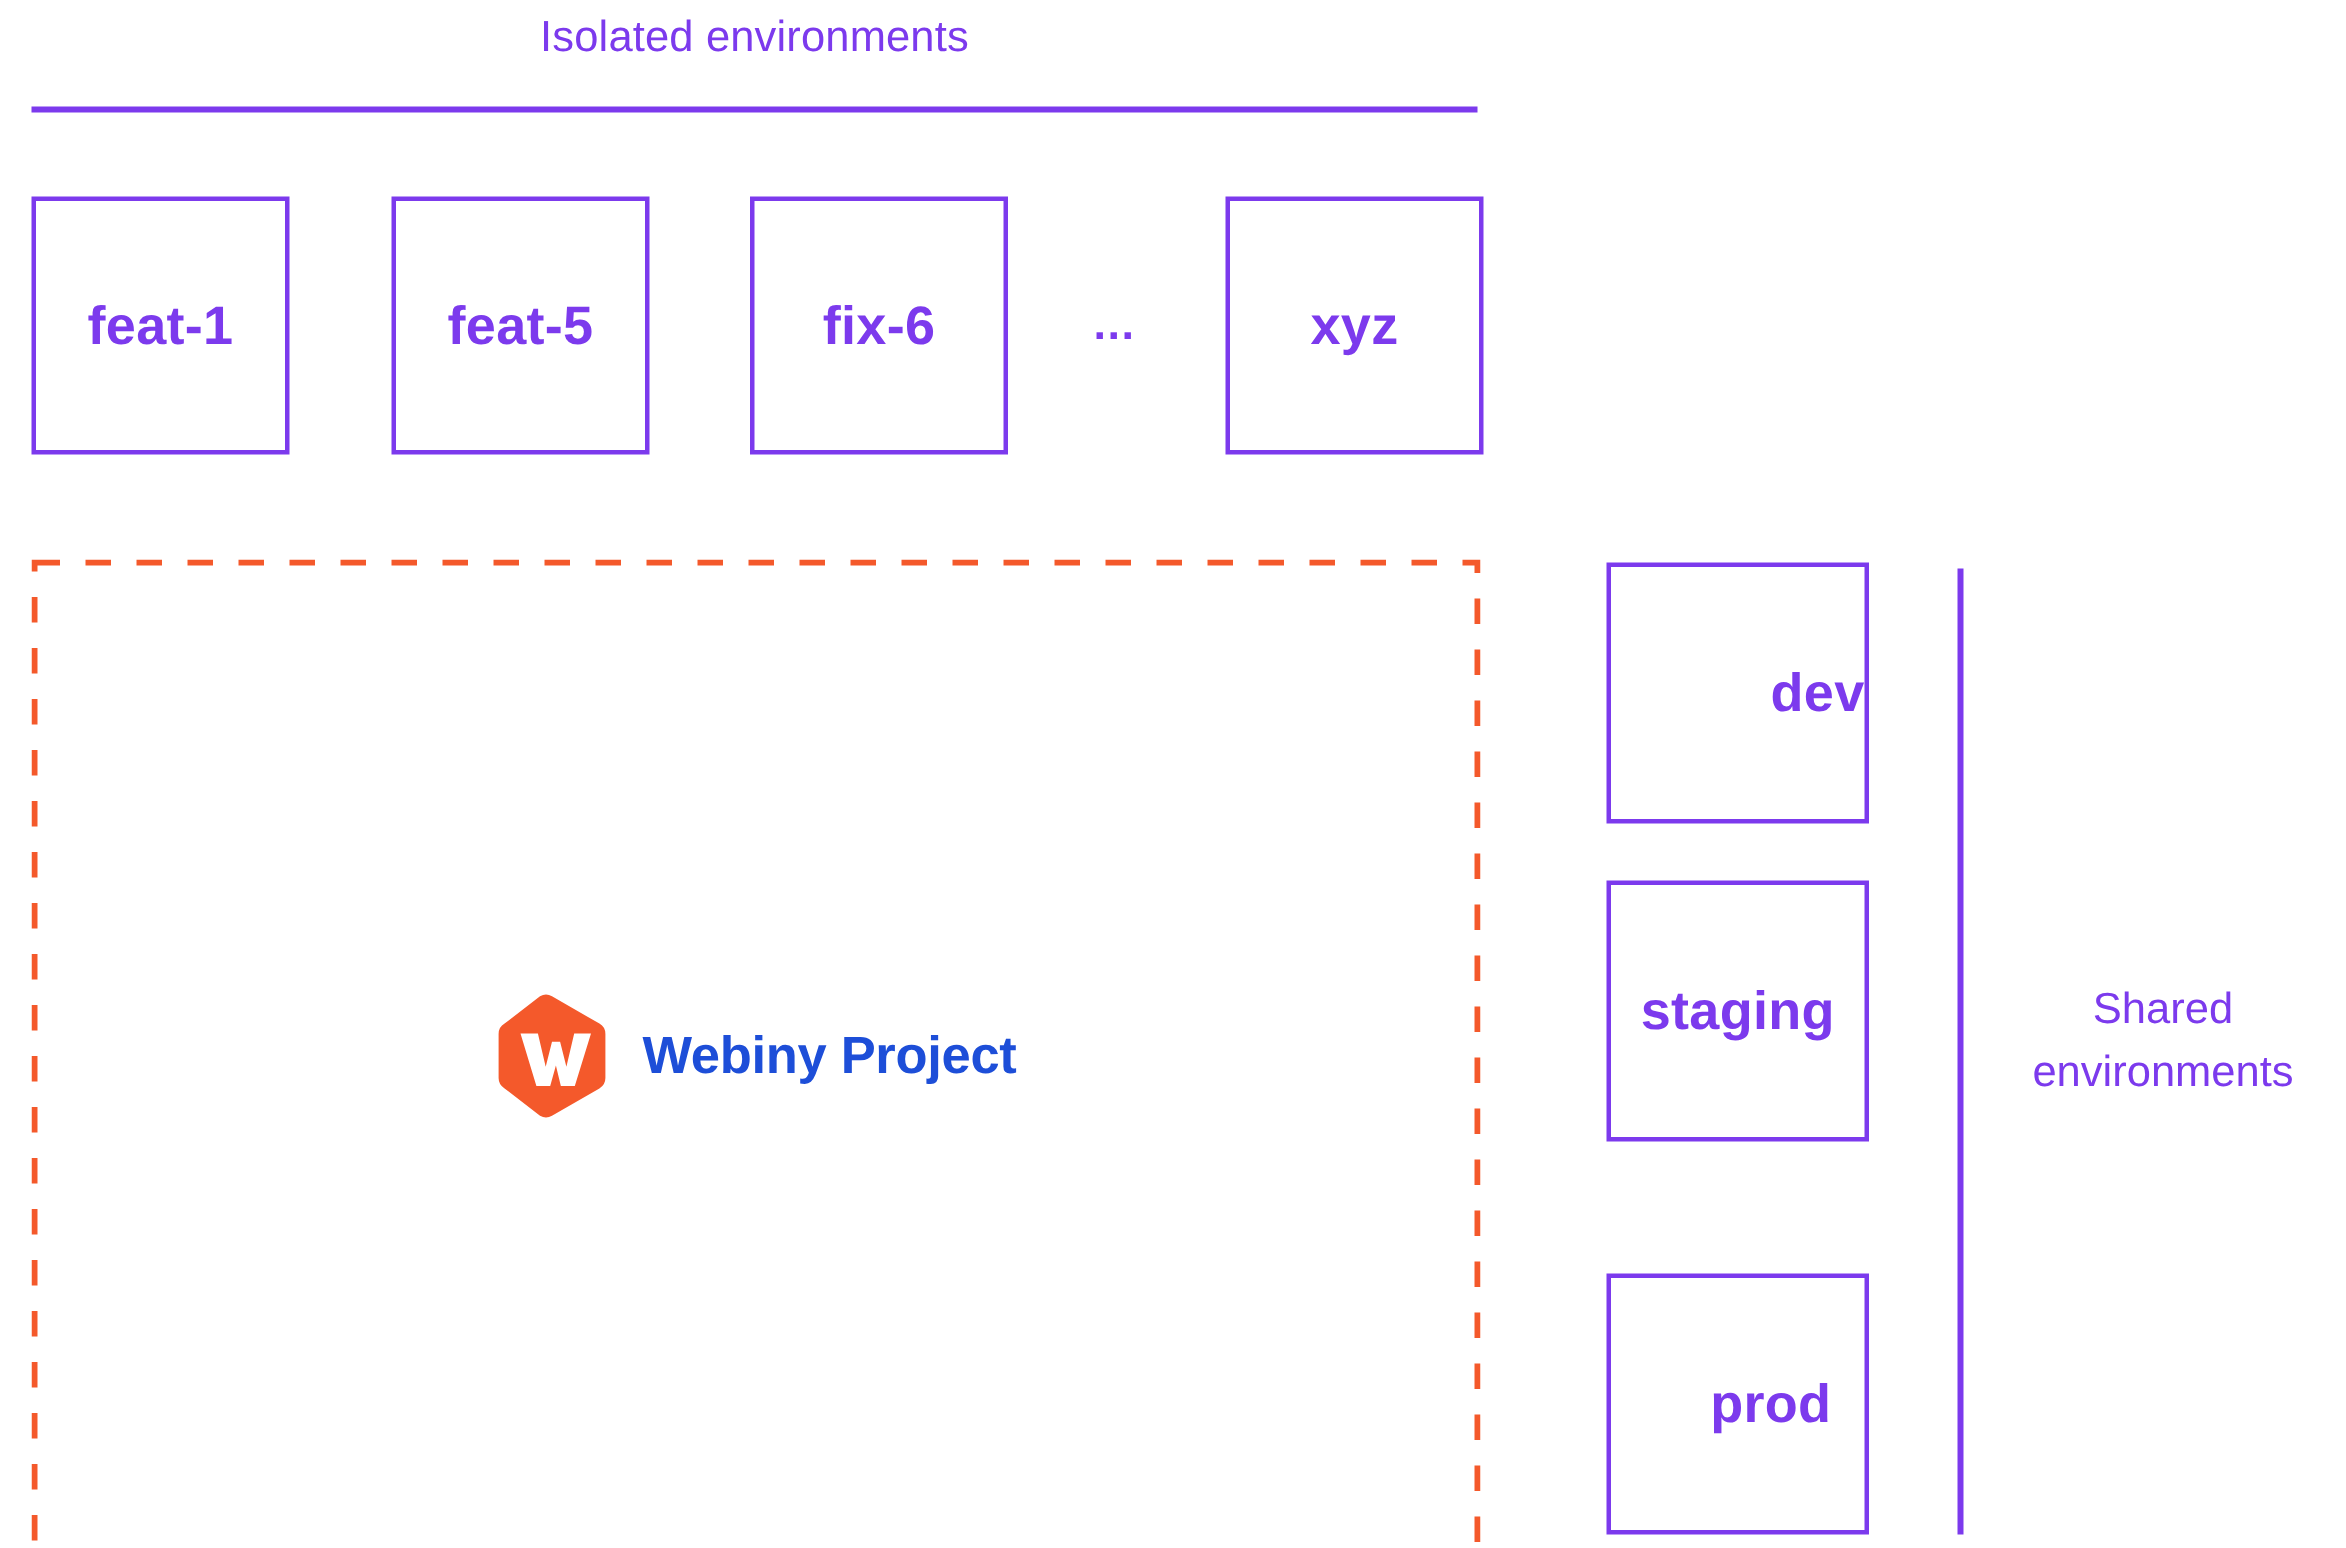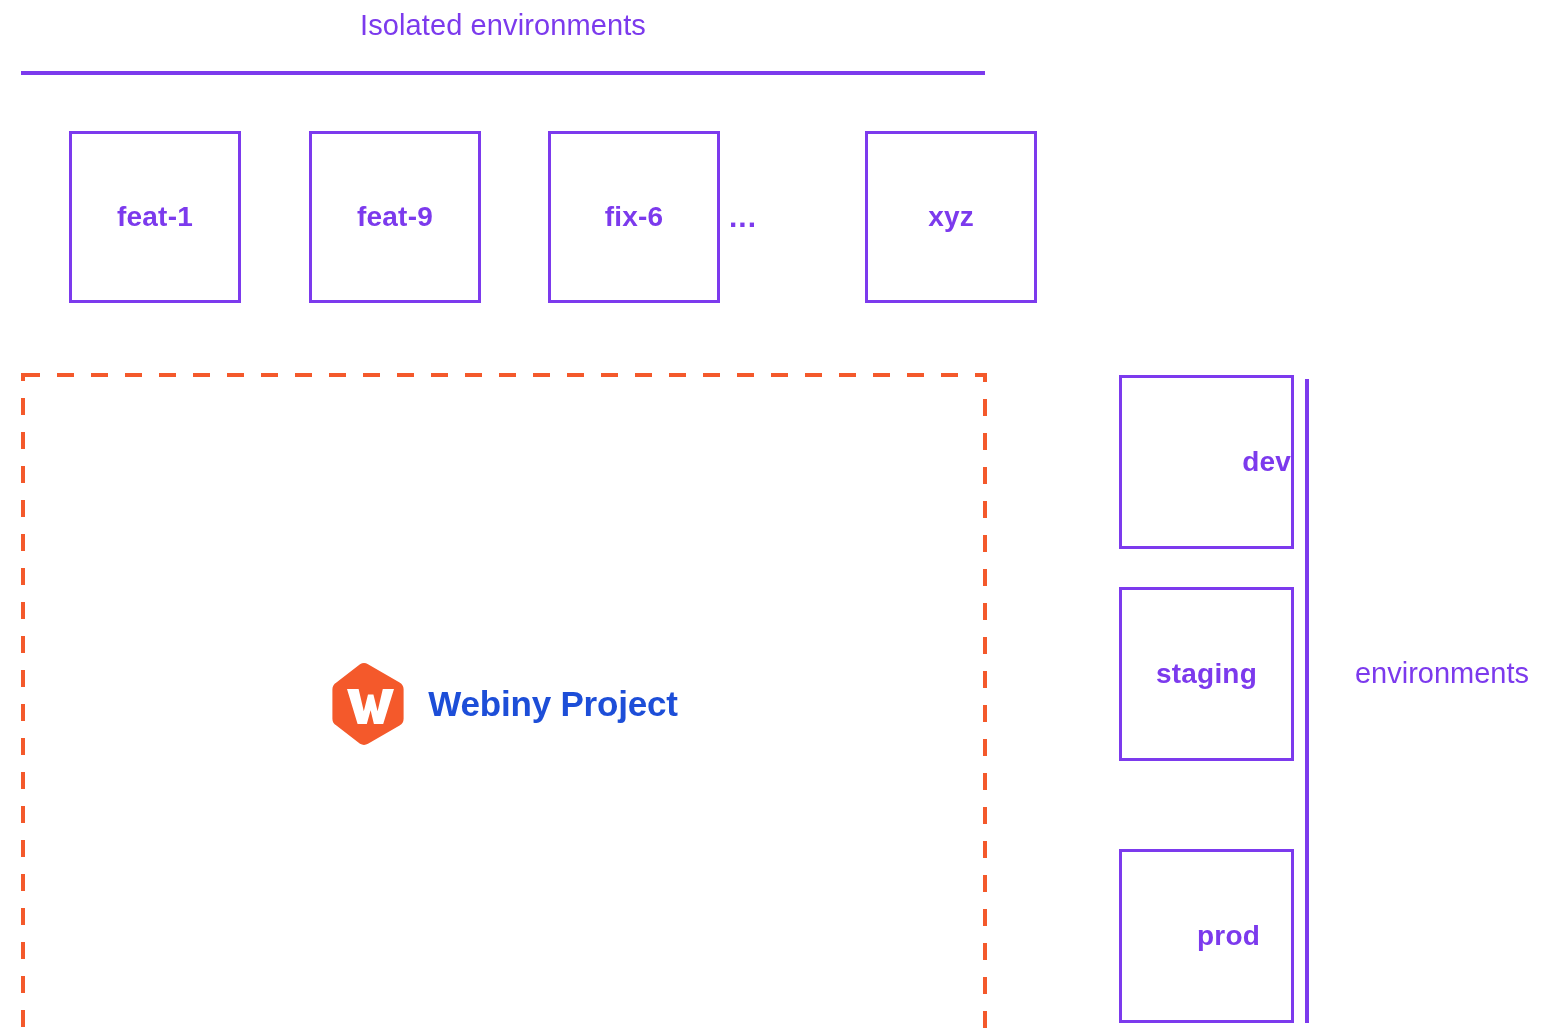--- a/index.html
+++ b/index.html
@@ -51,24 +51,23 @@
   
   .env-box {
     position: absolute;
     box-sizing: border-box;
     border: 3px solid #7c3aed;
     background: #ffffff;
     display: flex;
     align-items: center;
     justify-content: center;
     color: #7c3aed;
-    font-size: 28px;
+    font-size: 36px;
     font-weight: 700;
     letter-spacing: 0.2px;
-    margin-left: 48px;
   }
   .env-box.iso { top: 131px; width: 172px; height: 172px; }
   .env-feat-1  { left: 21px; }
   .env-feat-2  { left: 261px; }
   .env-fix-1   { left: 500px; }
   .env-xyz     { left: 817px; }
 
   .ellipsis {
     position: absolute;
     left: 700px;
@@ -165,21 +164,21 @@
 
   <div class="isolated-title">Isolated environments</div>
 
   <div class="isolated-divider"></div>
 
   <div class="env-box iso env-feat-1">
     <span>feat-1</span>
   </div>
 
   <div class="env-box iso env-feat-2">
-    <span>feat-9</span>
+    <span>feat-5</span>
   </div>
 
   <div class="env-box iso env-fix-1">
     <span>fix-6</span>
   </div>
 
   <div class="ellipsis">...</div>
 
   <div class="env-box iso env-xyz">
     <span>xyz</span>
@@ -207,16 +206,17 @@
     <span>staging</span>
   </div>
 
   <div class="env-box shared env-prod">
     <span>prod</span>
   </div>
 
   <div class="shared-rule"></div>
 
   <div class="shared-label">
+    <span>Shared</span>
     <span>environments</span>
   </div>
 
 </div>
 
 </body></html>

